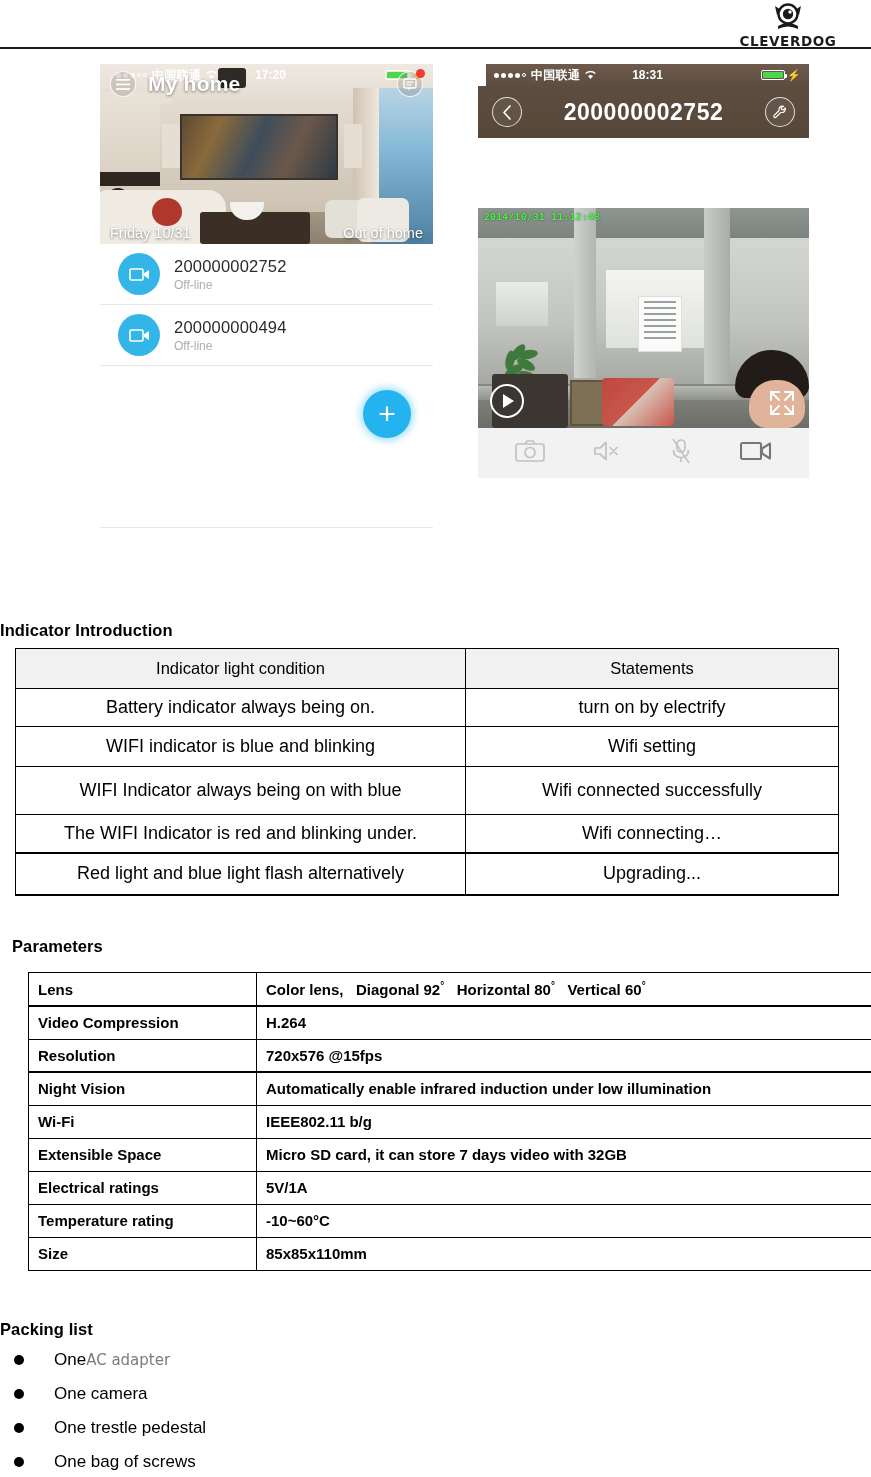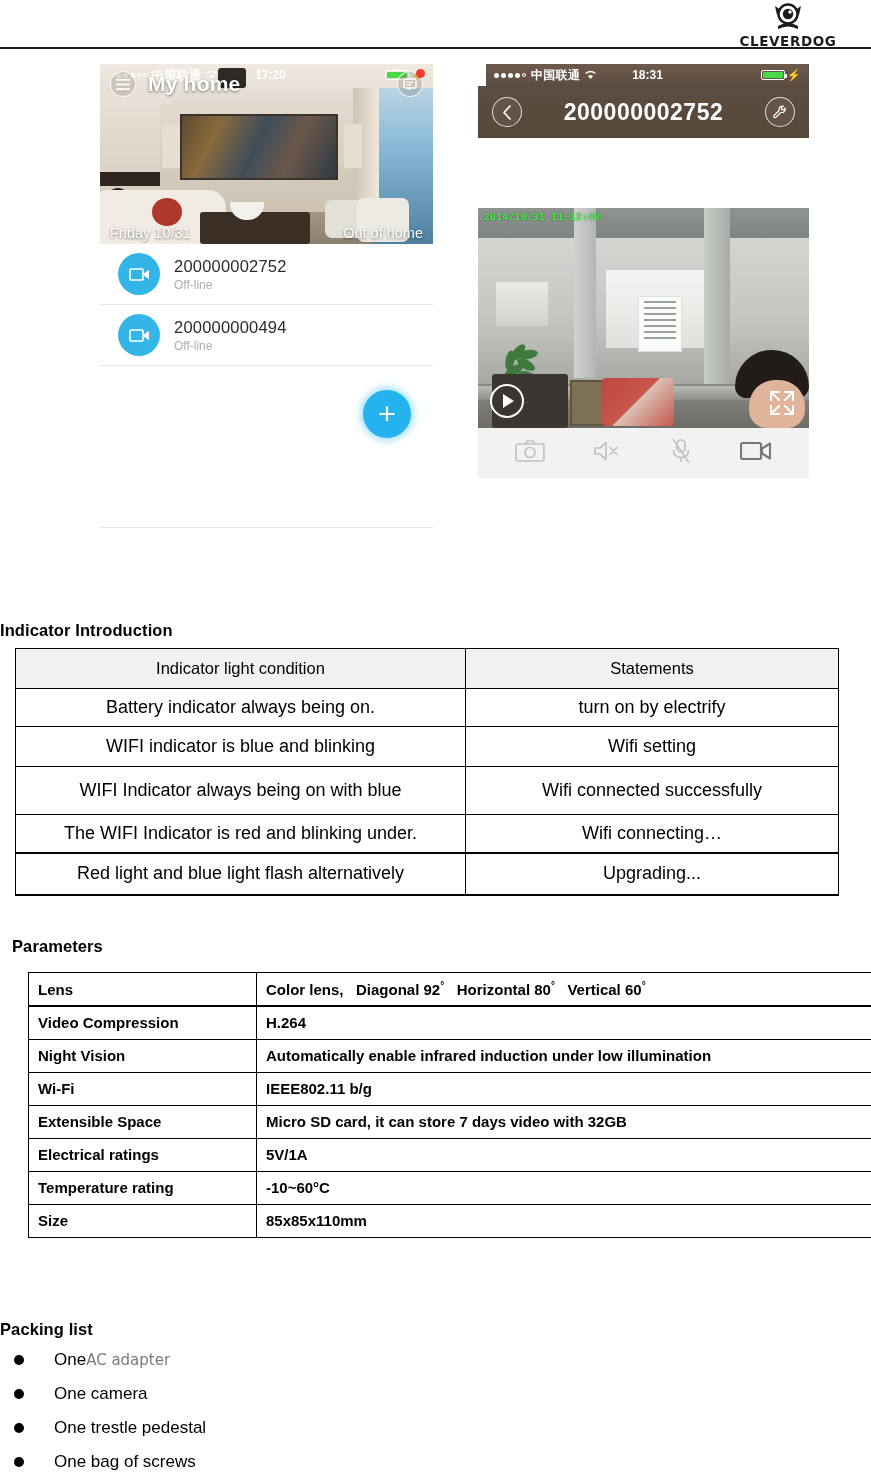--- a/index.html
+++ b/index.html
@@ -725,20 +725,24 @@
 <table class="tbl-params">
   <tbody>
       <tr class="thick">
     <td>Lens</td>
     <td><span class="pcell">Color lens,   Diagonal 92</span><span class="deg">°</span><span class="pcell">   Horizontal 80</span><span class="deg">°</span><span class="pcell">   Vertical 60</span><span class="deg">°</span></td>
   </tr>
   <tr>
     <td>Video Compression</td>
     <td>H.264</td>
   </tr>
+  <tr class="thick">
+    <td>Resolution</td>
+    <td>720x576 @15fps</td>
+  </tr>
   <tr>
     <td>Night Vision</td>
     <td>Automatically enable infrared induction under low illumination</td>
   </tr>
   <tr>
     <td>Wi-Fi</td>
     <td>IEEE802.11 b/g</td>
   </tr>
   <tr>
     <td>Extensible Space</td>

